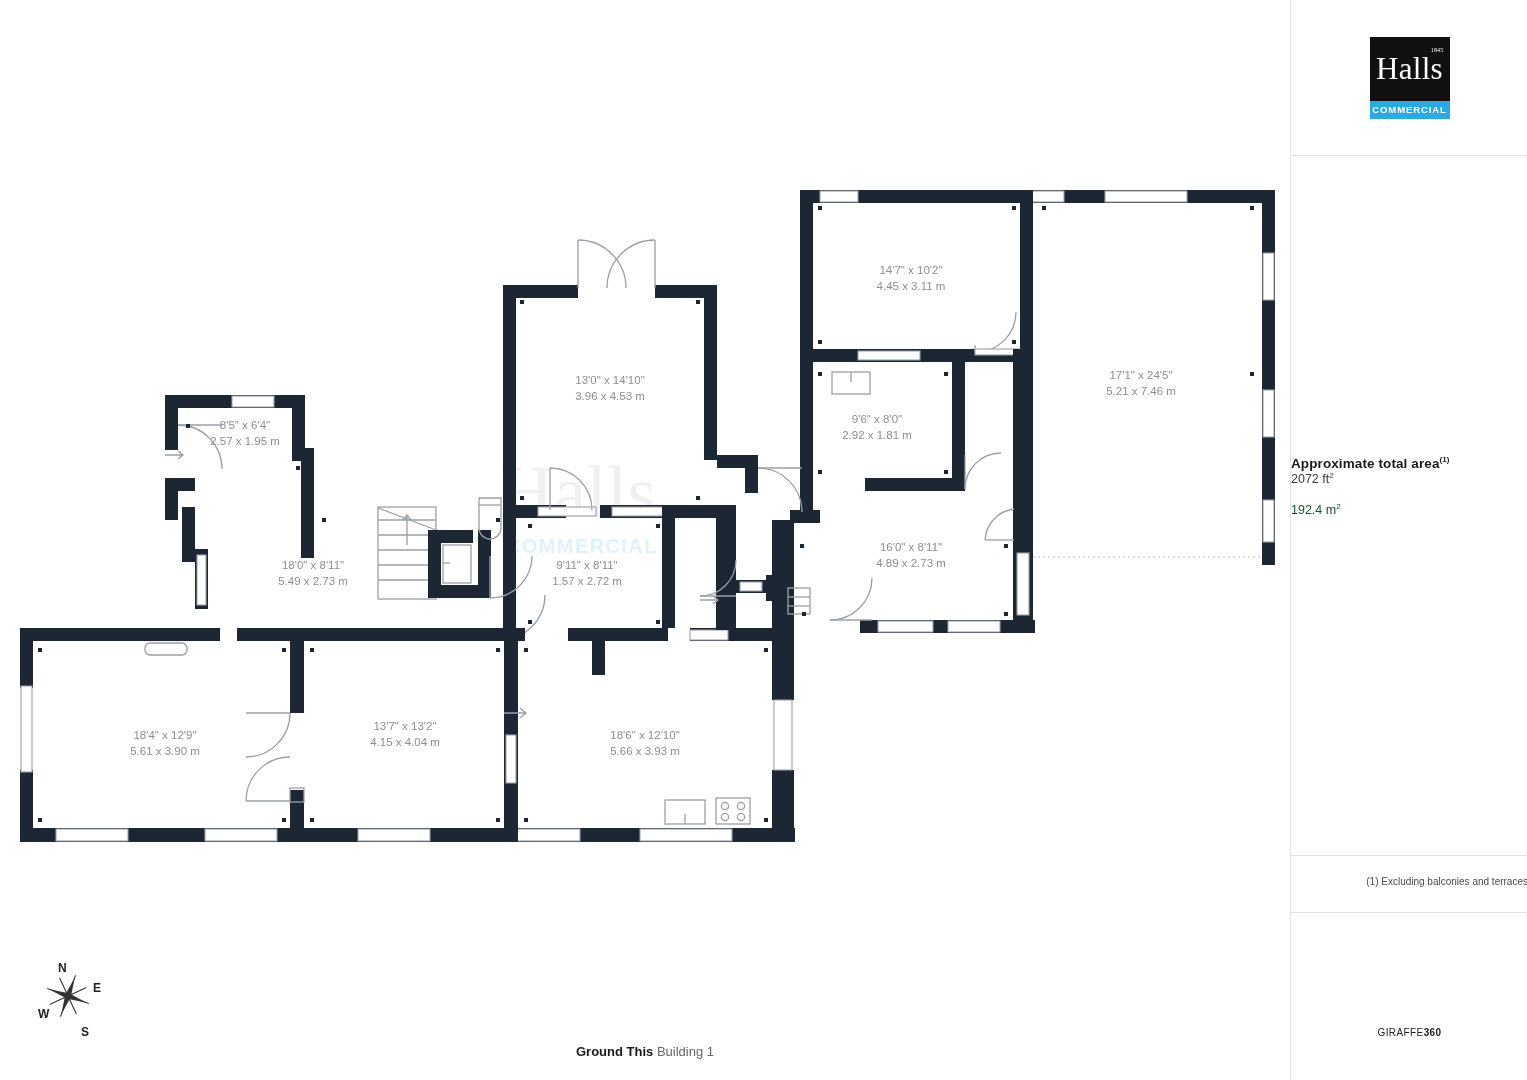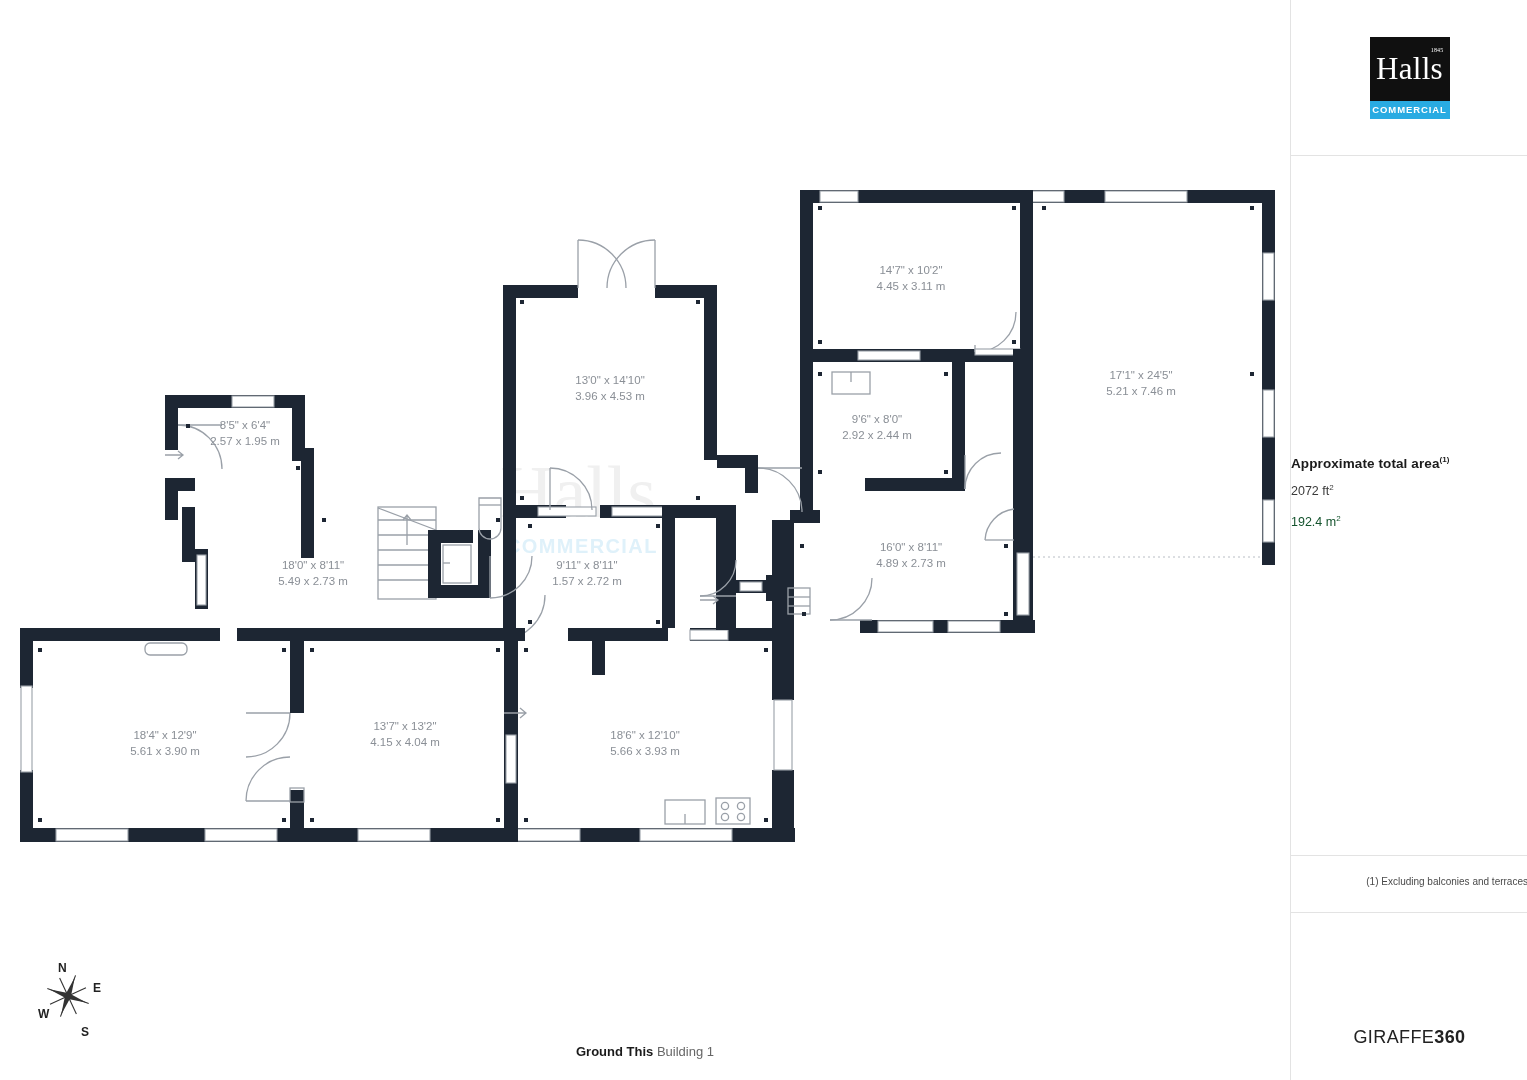--- a/index.html
+++ b/index.html
@@ -25,30 +25,30 @@
   #logo{width:80px;}
   #logo .logo-top{background:#101010;height:64px;position:relative;display:flex;align-items:center;justify-content:center;}
   #logo .logo-name{color:#ffffff;font-family:"Liberation Serif",serif;font-size:31px;letter-spacing:.3px;line-height:1;}
   #logo .logo-year{position:absolute;right:6px;top:10px;color:#ffffff;font-size:6px;font-family:"Liberation Serif",serif;letter-spacing:.2px;}
   #logo .logo-bottom{background:#29abe2;height:18px;display:flex;align-items:center;justify-content:center;}
   #logo .logo-sub{color:#ffffff;font-size:9.5px;letter-spacing:.9px;font-weight:bold;}
 
   #area-block{position:absolute;left:0;top:455px;width:237px;text-align:left;}
   #area-title{font-size:13.5px;font-weight:bold;color:#1b1b1b;letter-spacing:.1px;}
   #area-title .sup{font-size:8px;vertical-align:super;}
-  #area-ft{font-size:12.5px;color:#3a3a3a;margin-top:12px;}
+  #area-ft{font-size:12.5px;color:#3a3a3a;margin-top:0;}
   #area-m{font-size:12.5px;color:#14532d;margin-top:16px;}
   .sup-small{font-size:8px;vertical-align:super;}
 
   #foot-note{position:absolute;left:0;top:876px;width:237px;text-align:right;
     font-size:10px;color:#4a4a4a;}
   #disclaimer{position:absolute;left:16px;top:932px;width:205px;text-align:center;
     font-size:11px;line-height:16.5px;color:#555555;}
   #giraffe{position:absolute;left:0;top:1027px;width:237px;text-align:center;
-    font-size:18px;color:#222222;letter-spacing:.4px;}
+    font-size:10px;color:#222222;letter-spacing:.4px;}
   #giraffe b{font-weight:bold;}
 
   
   #caption{position:absolute;left:0;top:1044px;width:1290px;text-align:center;font-size:13px;}
   #caption .cap-floor{font-weight:bold;color:#1b1b1b;}
   #caption .cap-bldg{color:#666666;}
 
   
   #compass{position:absolute;left:26px;top:962px;width:120px;height:90px;}
 
@@ -333,21 +333,21 @@
     <div class="rlabel" style="left:522px;top:558px;width:130px;">
       <span class="l1">9'11" x 8'11"</span>
       <span class="l2">1.57 x 2.72 m</span>
     </div>
     <div class="rlabel" style="left:846px;top:263px;width:130px;">
       <span class="l1">14'7" x 10'2"</span>
       <span class="l2">4.45 x 3.11 m</span>
     </div>
     <div class="rlabel" style="left:812px;top:412px;width:130px;">
       <span class="l1">9'6" x 8'0"</span>
-      <span class="l2">2.92 x 2.44 m</span>
+      <span class="l2">2.92 x 1.81 m</span>
     </div>
     <div class="rlabel" style="left:1076px;top:368px;width:130px;">
       <span class="l1">17'1" x 24'5"</span>
       <span class="l2">5.21 x 7.46 m</span>
     </div>
     <div class="rlabel" style="left:846px;top:540px;width:130px;">
       <span class="l1">16'0" x 8'11"</span>
       <span class="l2">4.89 x 2.73 m</span>
     </div>
     <div class="rlabel" style="left:100px;top:728px;width:130px;">

